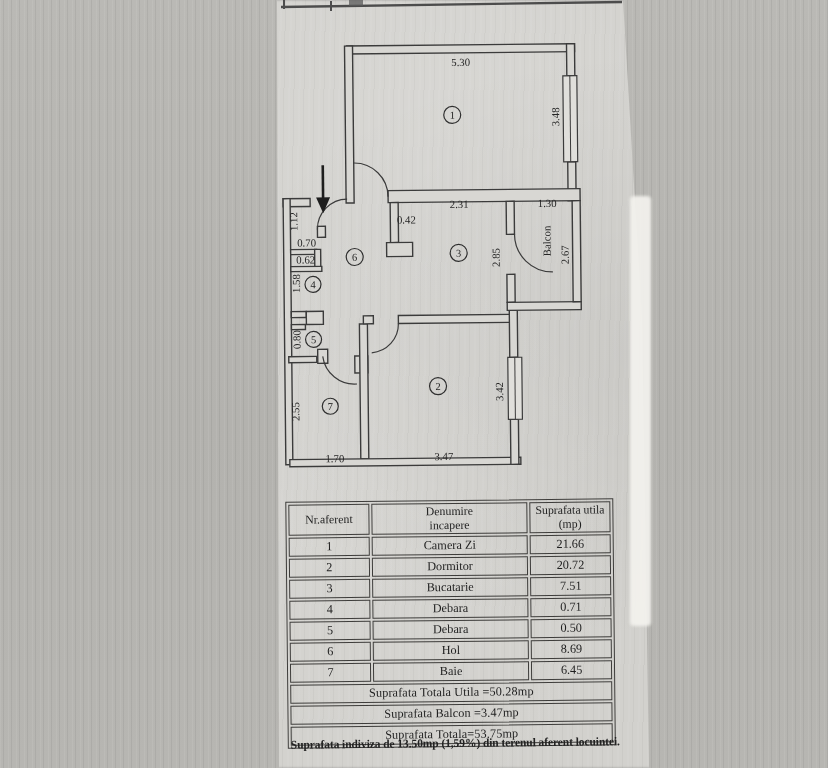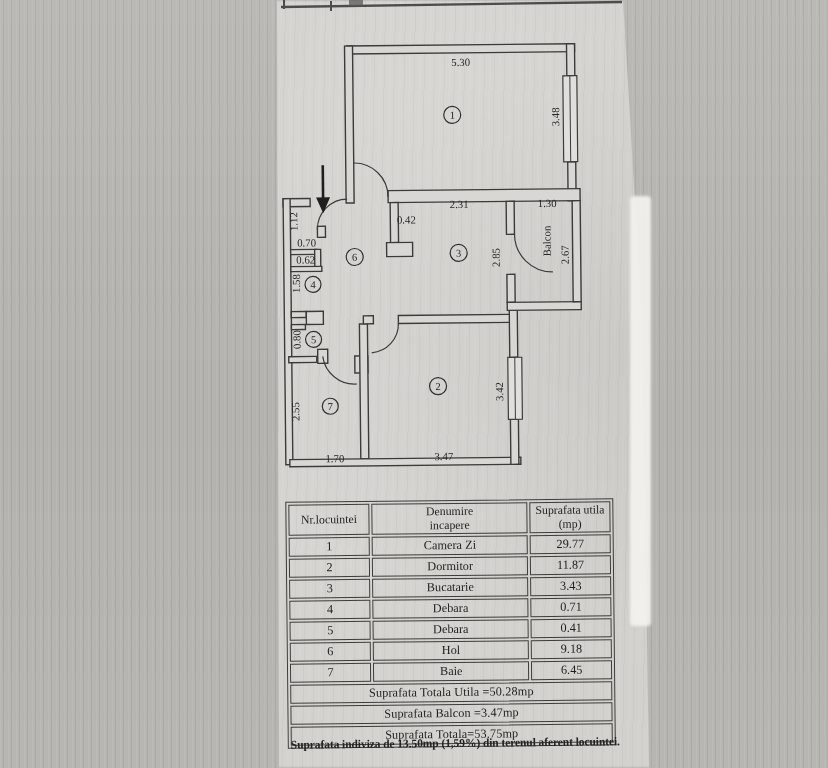--- a/index.html
+++ b/index.html
@@ -158,59 +158,59 @@
         <text transform="translate(229,228) rotate(-90)" text-anchor="middle">2.85</text>
         <text x="277" y="178" text-anchor="middle">1.30</text>
         <text transform="translate(280,212) rotate(-90)" text-anchor="middle">Balcon</text>
         <text transform="translate(298,226) rotate(-90)" text-anchor="middle">2.67</text>
       </g>
     </svg>
 
     <table class="areas">
       <tbody>
           <tr>
-        <th class="col-nr">Nr.locuintei</th>
+        <th class="col-nr">Nr.aferent</th>
         <th class="col-name">
               <div>Denumire</div>
               <div>incapere</div>
             </th>
         <th class="col-area">
               <div>Suprafata utila</div>
               <div>(mp)</div>
             </th>
       </tr>
       <tr>
             <td>1</td>
             <td>Camera Zi</td>
-            <td>29.77</td>
+            <td>21.66</td>
           </tr>
       <tr>
             <td>2</td>
             <td>Dormitor</td>
-            <td>11.87</td>
+            <td>20.72</td>
           </tr>
       <tr>
             <td>3</td>
             <td>Bucatarie</td>
-            <td>3.43</td>
+            <td>7.51</td>
           </tr>
       <tr>
             <td>4</td>
             <td>Debara</td>
             <td>0.71</td>
           </tr>
       <tr>
             <td>5</td>
             <td>Debara</td>
-            <td>0.41</td>
+            <td>0.50</td>
           </tr>
       <tr>
             <td>6</td>
             <td>Hol</td>
-            <td>9.18</td>
+            <td>8.69</td>
           </tr>
       <tr>
             <td>7</td>
             <td>Baie</td>
             <td>6.45</td>
           </tr>
       <tr>
             <td class="total" colspan="3">Suprafata Totala Utila =50.28mp</td>
           </tr>
       <tr>

